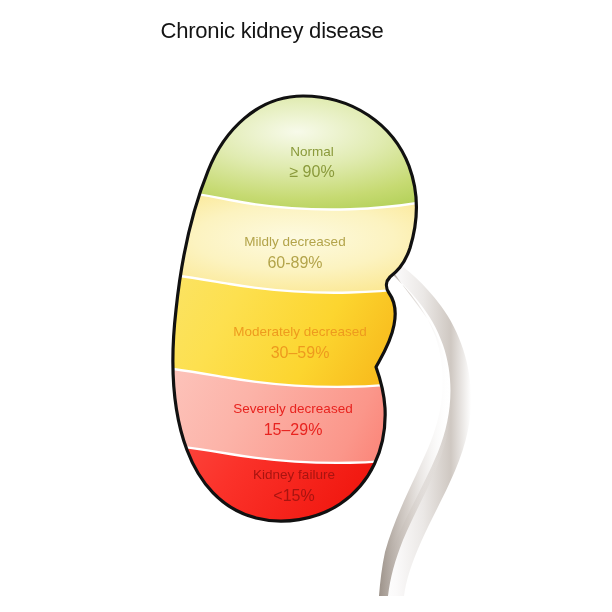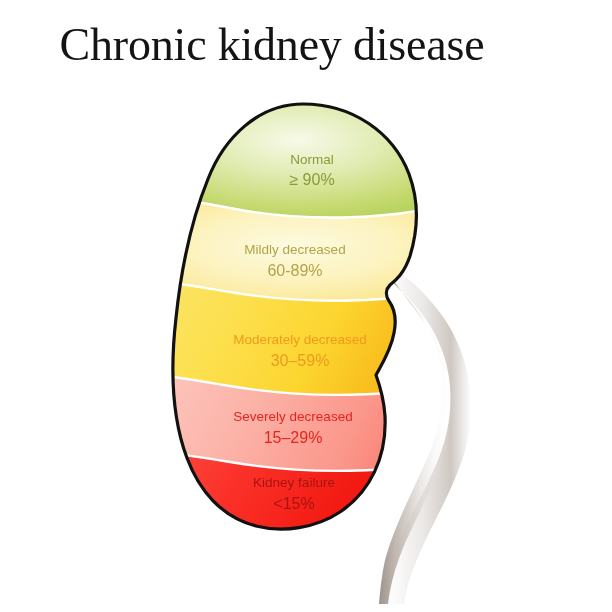--- a/index.html
+++ b/index.html
@@ -17,33 +17,32 @@
     height: 612px;
     background: #ffffff;
     overflow: hidden;
   }
   .page-title {
     position: absolute;
     left: 0;
     top: 18px;
     width: 544px;
     text-align: center;
-    font-size: 46px;
+    font-size: 22px;
     font-weight: 400;
     color: #141414;
     letter-spacing: -0.2px;
-    font-family: Liberation Serif, serif;
+    font-family: Liberation Sans, sans-serif;
   }
   .figure-wrap {
     position: absolute;
     left: 0;
     top: 0;
     width: 612px;
     height: 540px;
-    margin-top: 8px;
   }
   svg.kidney-svg {
     display: block;
     width: 612px;
     height: 612px;
   }
   .band-label {
     font-family: "Liberation Sans", sans-serif;
     font-size: 13.5px;
     text-anchor: middle;

